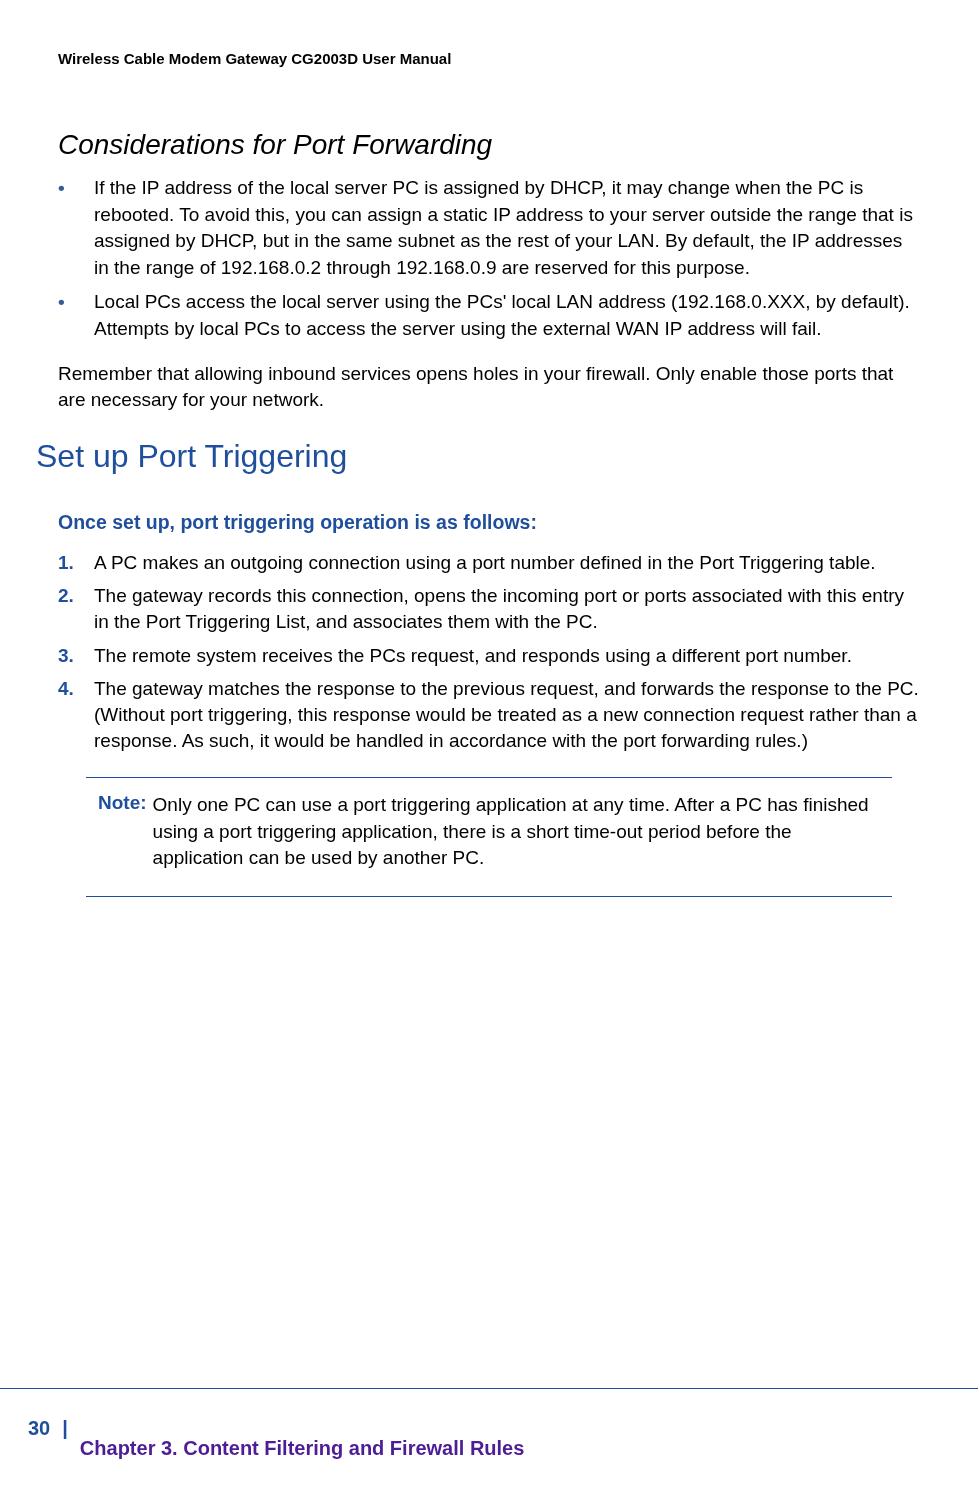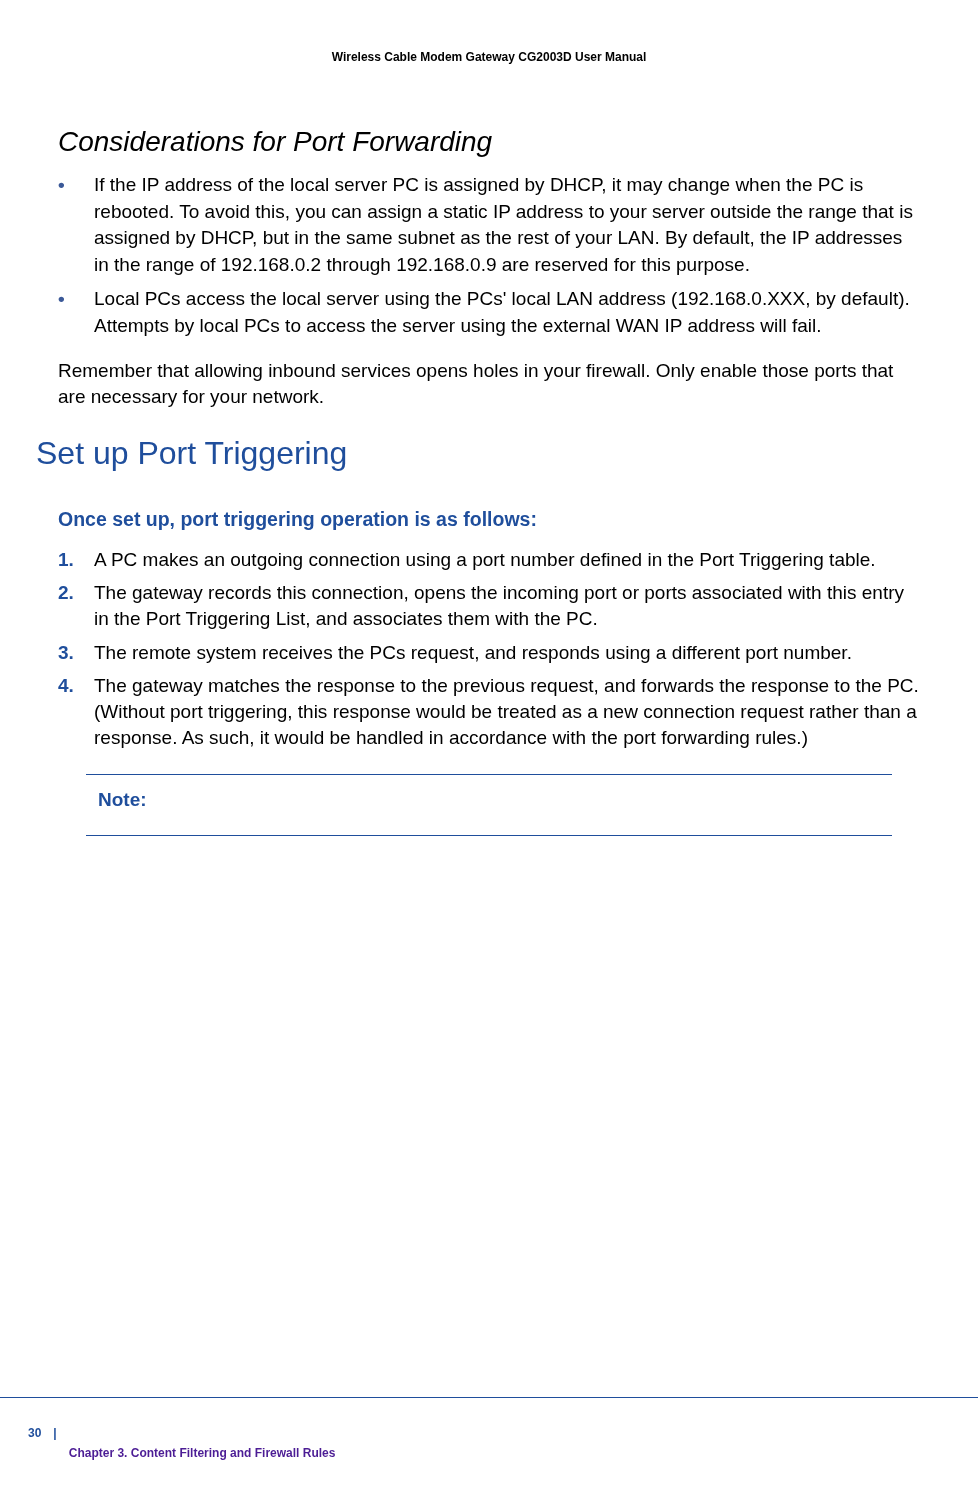--- a/index.html
+++ b/index.html
@@ -12,23 +12,23 @@
       background: #fff;
       width: 978px;
       height: 1502px;
       position: relative;
       color: #000;
     }
     .page {
       padding: 50px 58px 0 58px;
     }
     .header-title {
-      text-align: center;
-      font-weight: bold;
-      font-size: 12px;
+      text-align: left;
+      font-weight: bold;
+      font-size: 15px;
       margin-bottom: 62px;
     }
     .subsection-heading {
       font-style: italic;
       font-weight: 500;
       font-size: 28px;
       color: #000;
       margin-bottom: 14px;
       font-family: 'Segoe UI', Arial, sans-serif;
     }
@@ -115,21 +115,21 @@
       position: absolute;
       bottom: 42px;
       left: 0;
       width: 100%;
       border-top: 1.5px solid #1f4e9c;
       padding-top: 8px;
     }
     .footer-content {
       display: flex;
       align-items: center;
-      font-size: 12px;
+      font-size: 20px;
       font-weight: bold;
       color: #1f4e9c;
       padding-left: 28px;
     }
     .footer-page {
       color: #1f4e9c;
     }
     .footer-sep {
       margin: 0 12px;
       color: #1f4e9c;
@@ -180,20 +180,21 @@
       <span class="number-text">The remote system receives the PCs request, and responds using a different port number.</span>
     </li>
     <li class="numbered-item">
       <span class="number-marker">4.</span>
       <span class="number-text">The gateway matches the response to the previous request, and forwards the response to the PC. (Without port triggering, this response would be treated as a new connection request rather than a response. As such, it would be handled in accordance with the port forwarding rules.)</span>
     </li>
   </ol>
 
   <div class="note-box">
     <span class="note-label">Note:</span>
+    <span class="note-text">Only one PC can use a port triggering application at any time. After a PC has finished using a port triggering application, there is a short time-out period before the application can be used by another PC.</span>
   </div>
 
 </div>
 
 <div class="footer">
   <div class="footer-content">
     <span class="footer-page">30</span>
     <span class="footer-sep">|</span>
     <span class="footer-chapter">Chapter 3.  Content Filtering and Firewall Rules</span>
   </div>

